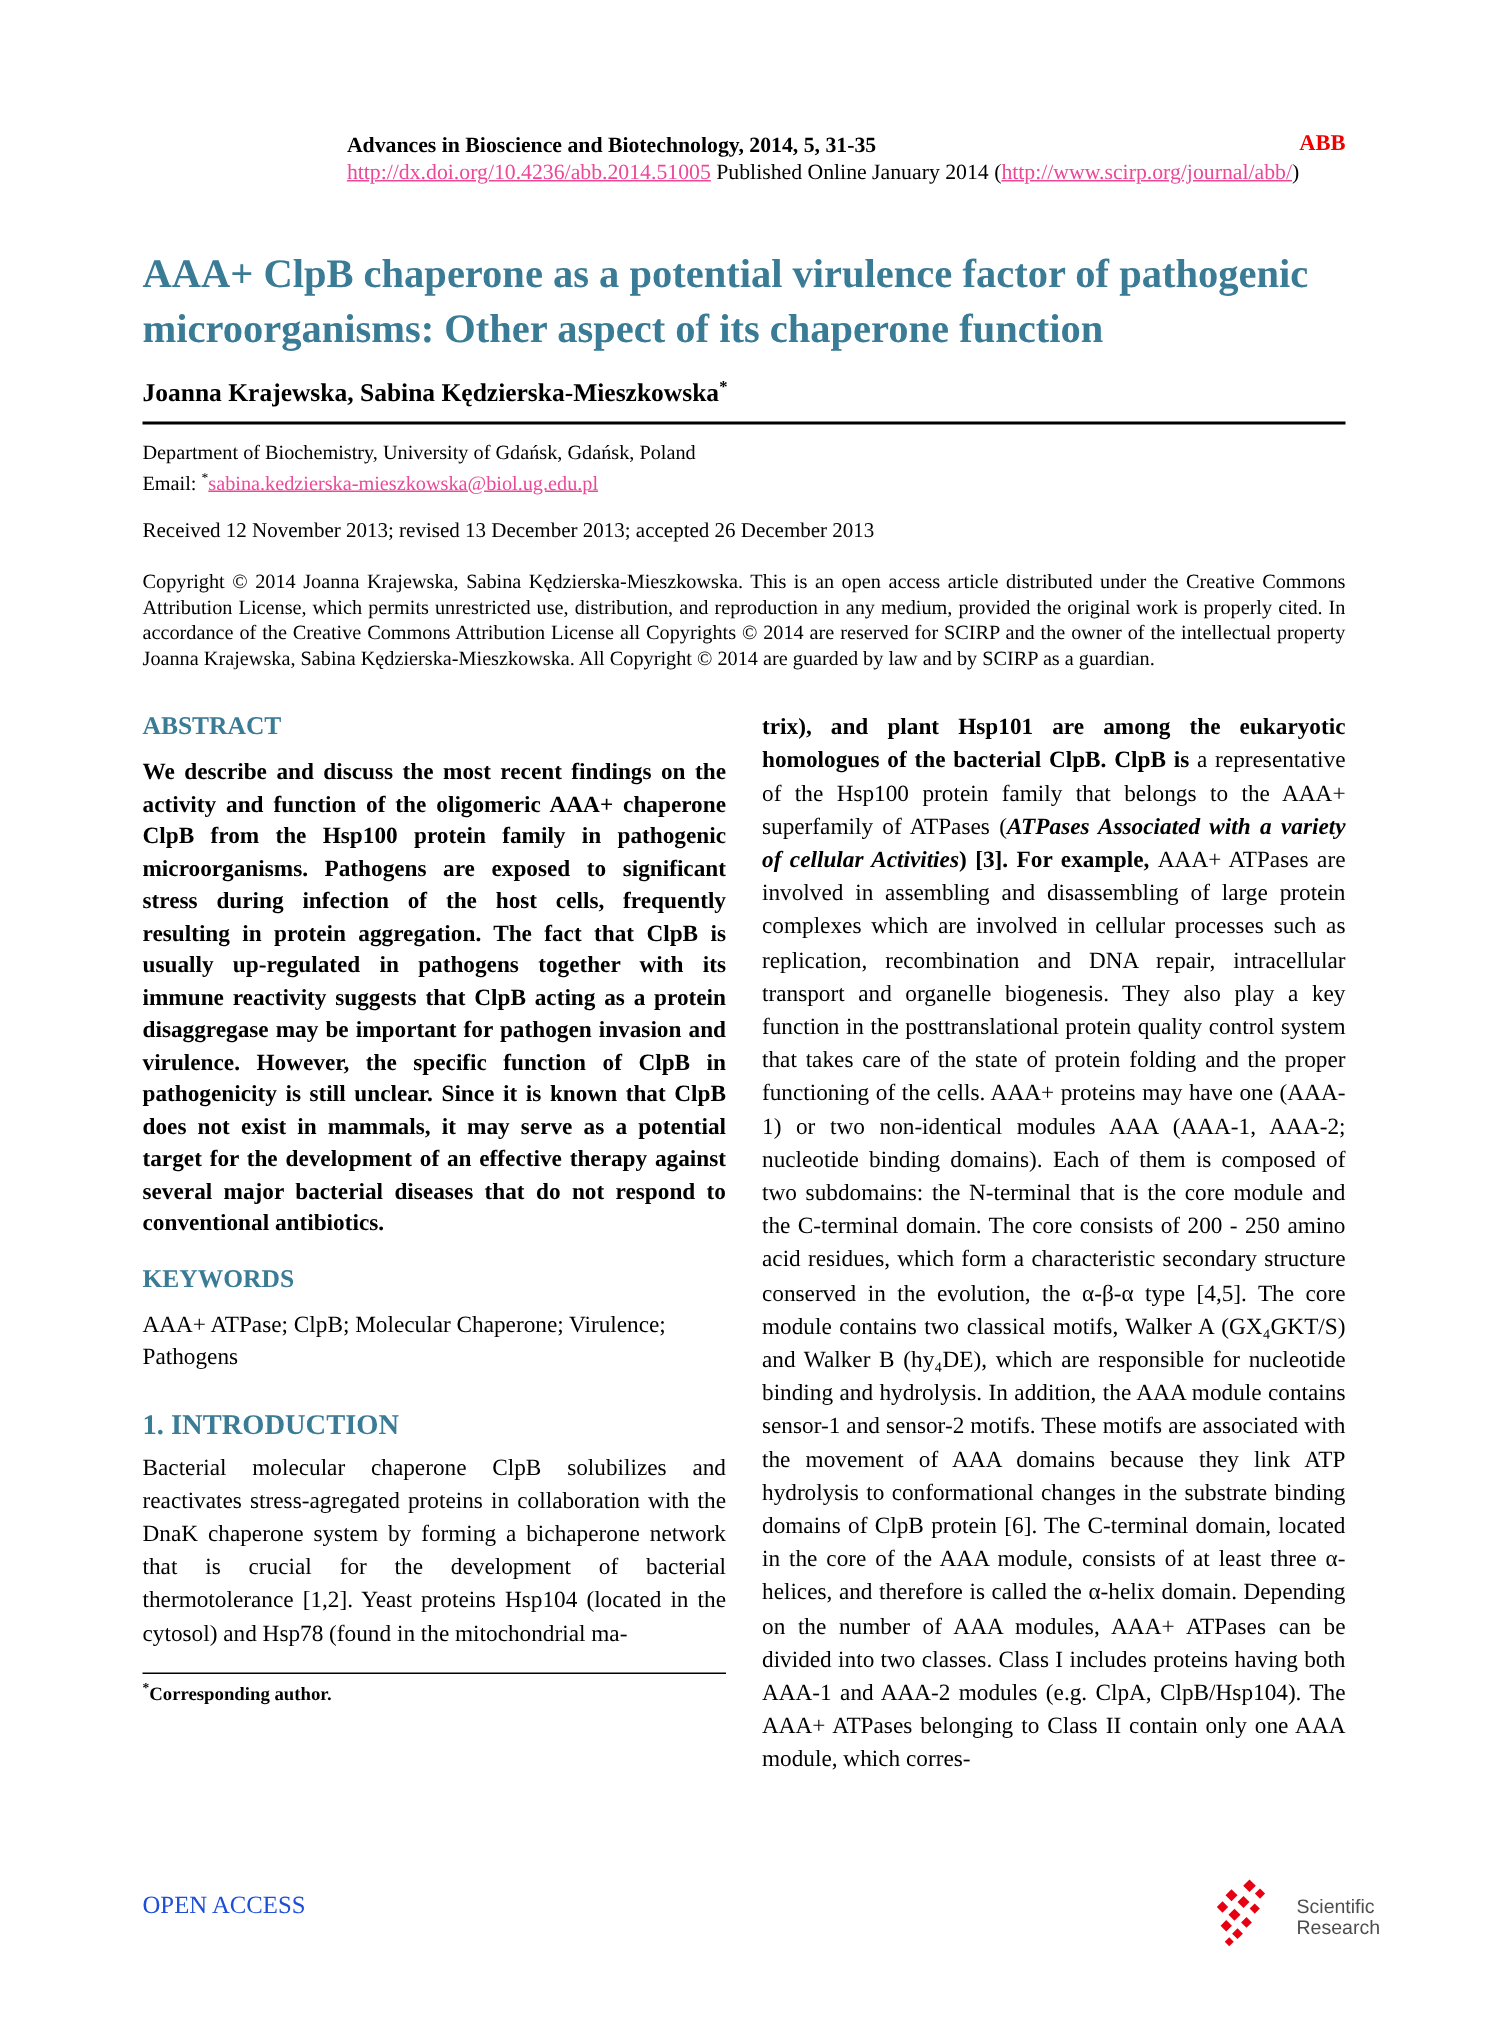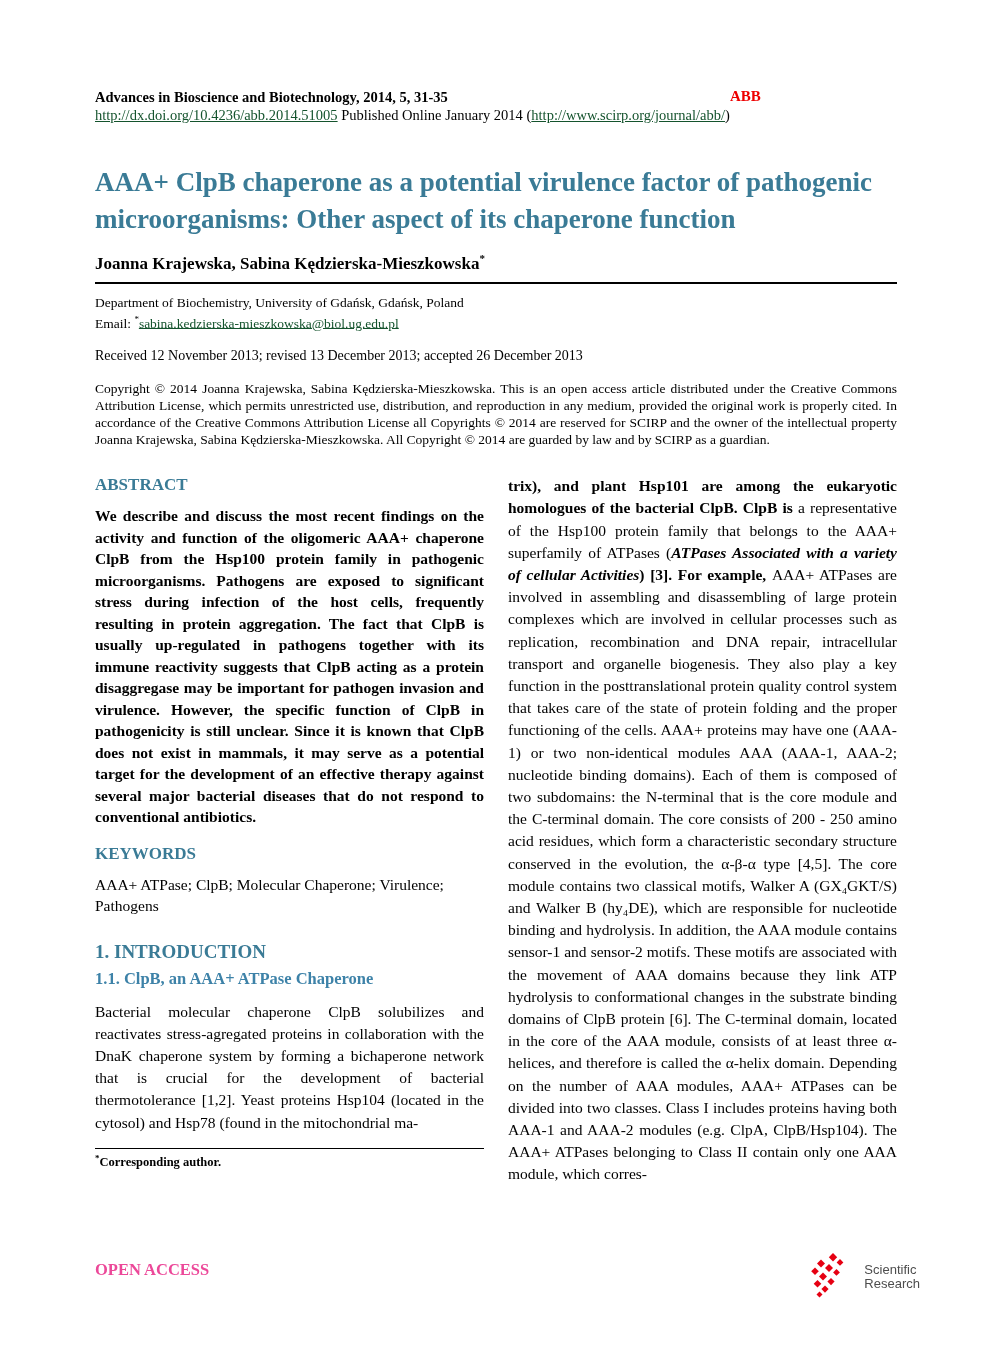--- a/index.html
+++ b/index.html
@@ -1,24 +1,24 @@
 <!DOCTYPE html>
 <html><head>
 <meta charset="utf-8">
 <style>
   * { margin: 0; padding: 0; box-sizing: border-box; }
   html, body { background: #ffffff; }
   body { width: 992px; height: 1347px; font-family: "Liberation Serif", serif; color: #000; }
   .page { position: relative; width: 992px; height: 1347px; padding: 88px 95px 0 95px; overflow: hidden; }
 
   
-  .header { display: flex; justify-content: flex-start; align-items: flex-start; }
+  .header { display: flex; justify-content: flex-end; align-items: flex-start; }
   .journal-line { font-weight: bold; font-size: 14.5px; line-height: 18px; }
   .doi-line { font-size: 14.5px; line-height: 18px; }
-  .link { color: #14532d; text-decoration: underline; cursor: pointer; }
+  .link { color: #ec4899; text-decoration: underline; cursor: pointer; }
   .abb { color: #ee0000; font-weight: bold; font-size: 15px; }
 
   
   .title { margin-top: 40px; color: #3a7b96; font-size: 27px; line-height: 37px; font-weight: bold; max-width: 810px; }
   .authors { margin-top: 14px; font-size: 17px; font-weight: bold; padding-bottom: 8px; border-bottom: 2px solid #000; }
   .authors sup { font-size: 11px; }
   .affil-block { margin-top: 10px; font-size: 13.5px; line-height: 17px; }
   .email-line sup { font-size: 9px; }
   .dates { margin-top: 17px; font-size: 14px; }
   .copyright { margin-top: 16px; font-size: 13.5px; line-height: 17px; text-align: justify; }
@@ -35,21 +35,21 @@
   .b { font-weight: bold; }
   .bi { font-weight: bold; font-style: italic; }
 
   .footnote { margin-top: 14px; }
   .footnote-rule { border-top: 1.5px solid #000; width: 100%; }
   .footnote-text { margin-top: 4px; font-size: 12.5px; font-weight: bold; }
   .footnote-text sup { font-size: 9px; }
 
   
   .footer { position: absolute; left: 95px; right: 72px; top: 1252px; display: flex; justify-content: space-between; align-items: flex-start; }
-  .open-access { color: #ec4899; font-weight: bold; font-size: 16.5px; margin-top: 8px; }
+  .open-access { color: #1d4ed8; font-weight: normal; font-size: 16.5px; margin-top: 8px; }
   .logo { display: flex; align-items: center; gap: 20px; }
   .logo-text { font-family: "Liberation Sans", sans-serif; font-size: 13px; line-height: 14px; color: #4d4d4d; }
 </style>
 </head>
 <body>
 
 <div class="page">
 
   <div class="header">
     <div class="header-left">
@@ -72,21 +72,20 @@
 
   <p class="copyright">Copyright © 2014 Joanna Krajewska, Sabina Kędzierska-Mieszkowska. This is an open access article distributed under the Creative Commons Attribution License, which permits unrestricted use, distribution, and reproduction in any medium, provided the original work is properly cited. In accordance of the Creative Commons Attribution License all Copyrights © 2014 are reserved for SCIRP and the owner of the intellectual property Joanna Krajewska, Sabina Kędzierska-Mieszkowska. All Copyright © 2014 are guarded by law and by SCIRP as a guardian.</p>
 
   <div class="columns">
     <div class="col left">
       <h2 class="h-teal">ABSTRACT</h2>
       <p class="abstract">We describe and discuss the most recent findings on the activity and function of the oligomeric AAA+ chaperone ClpB from the Hsp100 protein family in pathogenic microorganisms. Pathogens are exposed to significant stress during infection of the host cells, frequently resulting in protein aggregation. The fact that ClpB is usually up-regulated in pathogens together with its immune reactivity suggests that ClpB acting as a protein disaggregase may be important for pathogen invasion and virulence. However, the specific function of ClpB in pathogenicity is still unclear. Since it is known that ClpB does not exist in mammals, it may serve as a potential target for the development of an effective therapy against several major bacterial diseases that do not respond to conventional antibiotics.</p>
       <h2 class="h-teal">KEYWORDS</h2>
       <p class="keywords">AAA+ ATPase; ClpB; Molecular Chaperone; Virulence; Pathogens</p>
       <h2 class="h-teal h-intro">1. INTRODUCTION</h2>
-      <h3 class="h-sub">1.1. ClpB, an AAA+ ATPase Chaperone</h3>
       <p class="body-text">Bacterial molecular chaperone ClpB solubilizes and reactivates stress-agregated proteins in collaboration with the DnaK chaperone system by forming a bichaperone network that is crucial for the development of bacterial thermotolerance [1,2]. Yeast proteins Hsp104 (located in the cytosol) and Hsp78 (found in the mitochondrial ma-</p>
       <div class="footnote">
         <div class="footnote-rule"></div>
         <div class="footnote-text"><sup>*</sup><span>Corresponding author.</span></div>
       </div>
     </div>
 
     <div class="col right">
       <p class="body-text"><span class="b">trix), and plant Hsp101 are among the eukaryotic homologues of the bacterial ClpB. ClpB is </span><span>a representative of the Hsp100 protein family that belongs to the AAA+ superfamily of ATPases (</span><span class="bi">ATPases Associated with a variety of cellular Activities</span><span class="b">) [3]. For example, </span><span>AAA+ ATPases are involved in assembling and disassembling of large protein complexes which are involved in cellular processes such as replication, recombination and DNA repair, intracellular transport and organelle biogenesis. They also play a key function in the posttranslational protein quality control system that takes care of the state of protein folding and the proper functioning of the cells. AAA+ proteins may have one (AAA-1) or two non-identical modules AAA (AAA-1, AAA-2; nucleotide binding domains). Each of them is composed of two subdomains: the N-terminal that is the core module and the C-terminal domain. The core consists of 200 - 250 amino acid residues, which form a characteristic secondary structure conserved in the evolution, the α-β-α type [4,5]. The core module contains two classical motifs, Walker A (GX₄GKT/S) and Walker B (hy₄DE), which are responsible for nucleotide binding and hydrolysis. In addition, the AAA module contains sensor-1 and sensor-2 motifs. These motifs are associated with the movement of AAA domains because they link ATP hydrolysis to conformational changes in the substrate binding domains of ClpB protein [6]. The C-terminal domain, located in the core of the AAA module, consists of at least three α-helices, and therefore is called the α-helix domain. Depending on the number of AAA modules, AAA+ ATPases can be divided into two classes. Class I includes proteins having both AAA-1 and AAA-2 modules (e.g. ClpA, ClpB/Hsp104). The AAA+ ATPases belonging to Class II contain only one AAA module, which corres-</span></p>
     </div>

